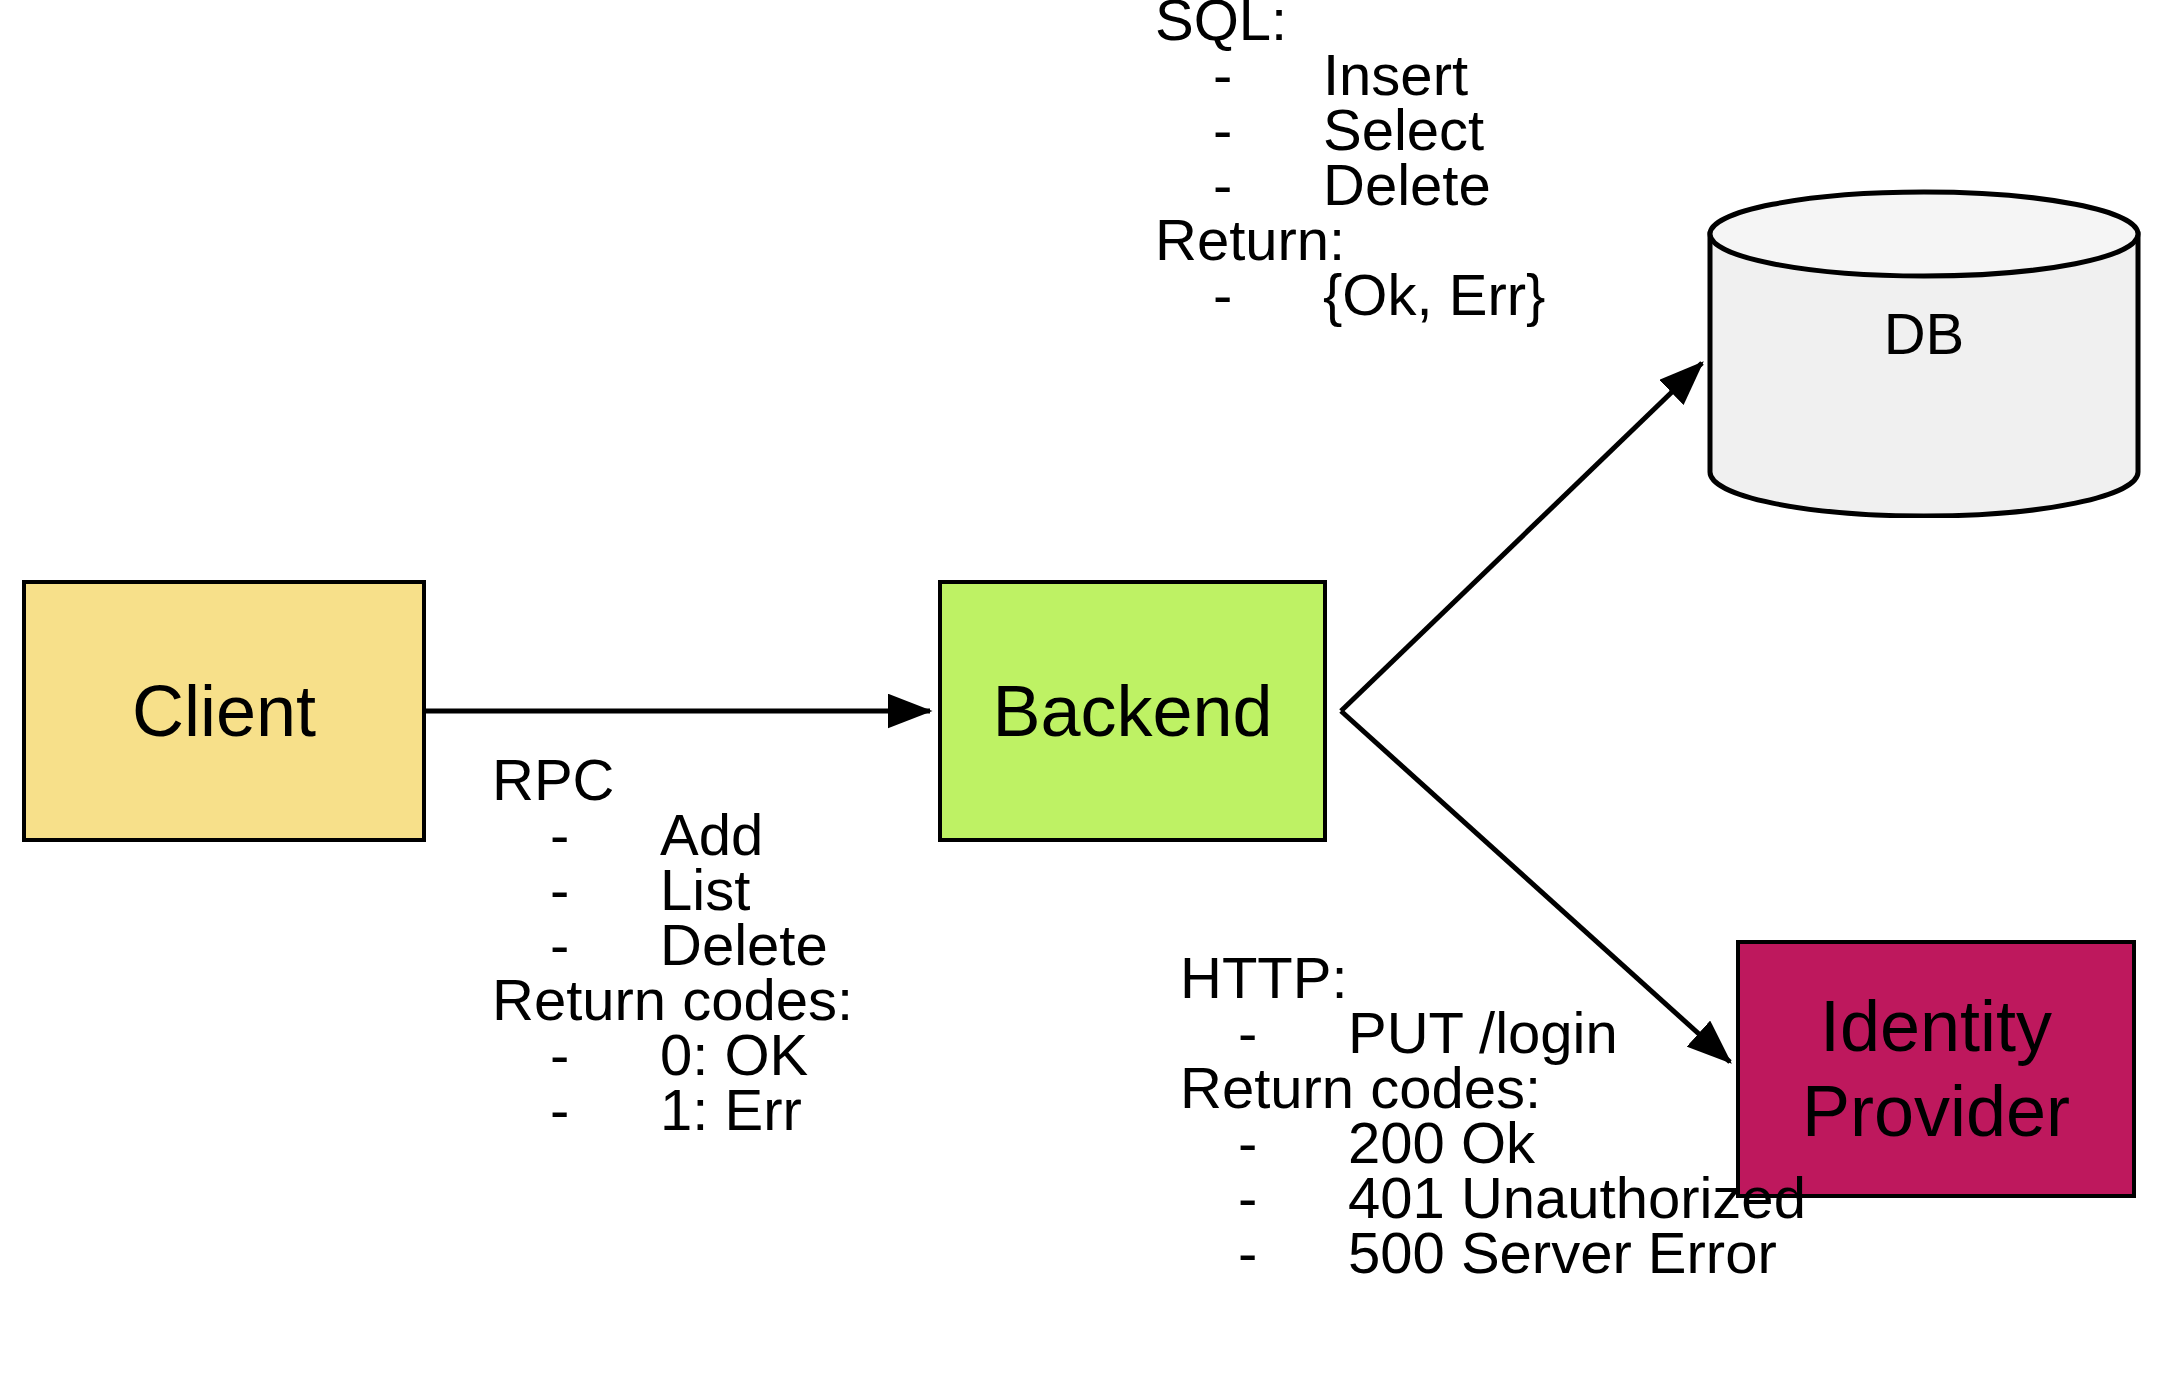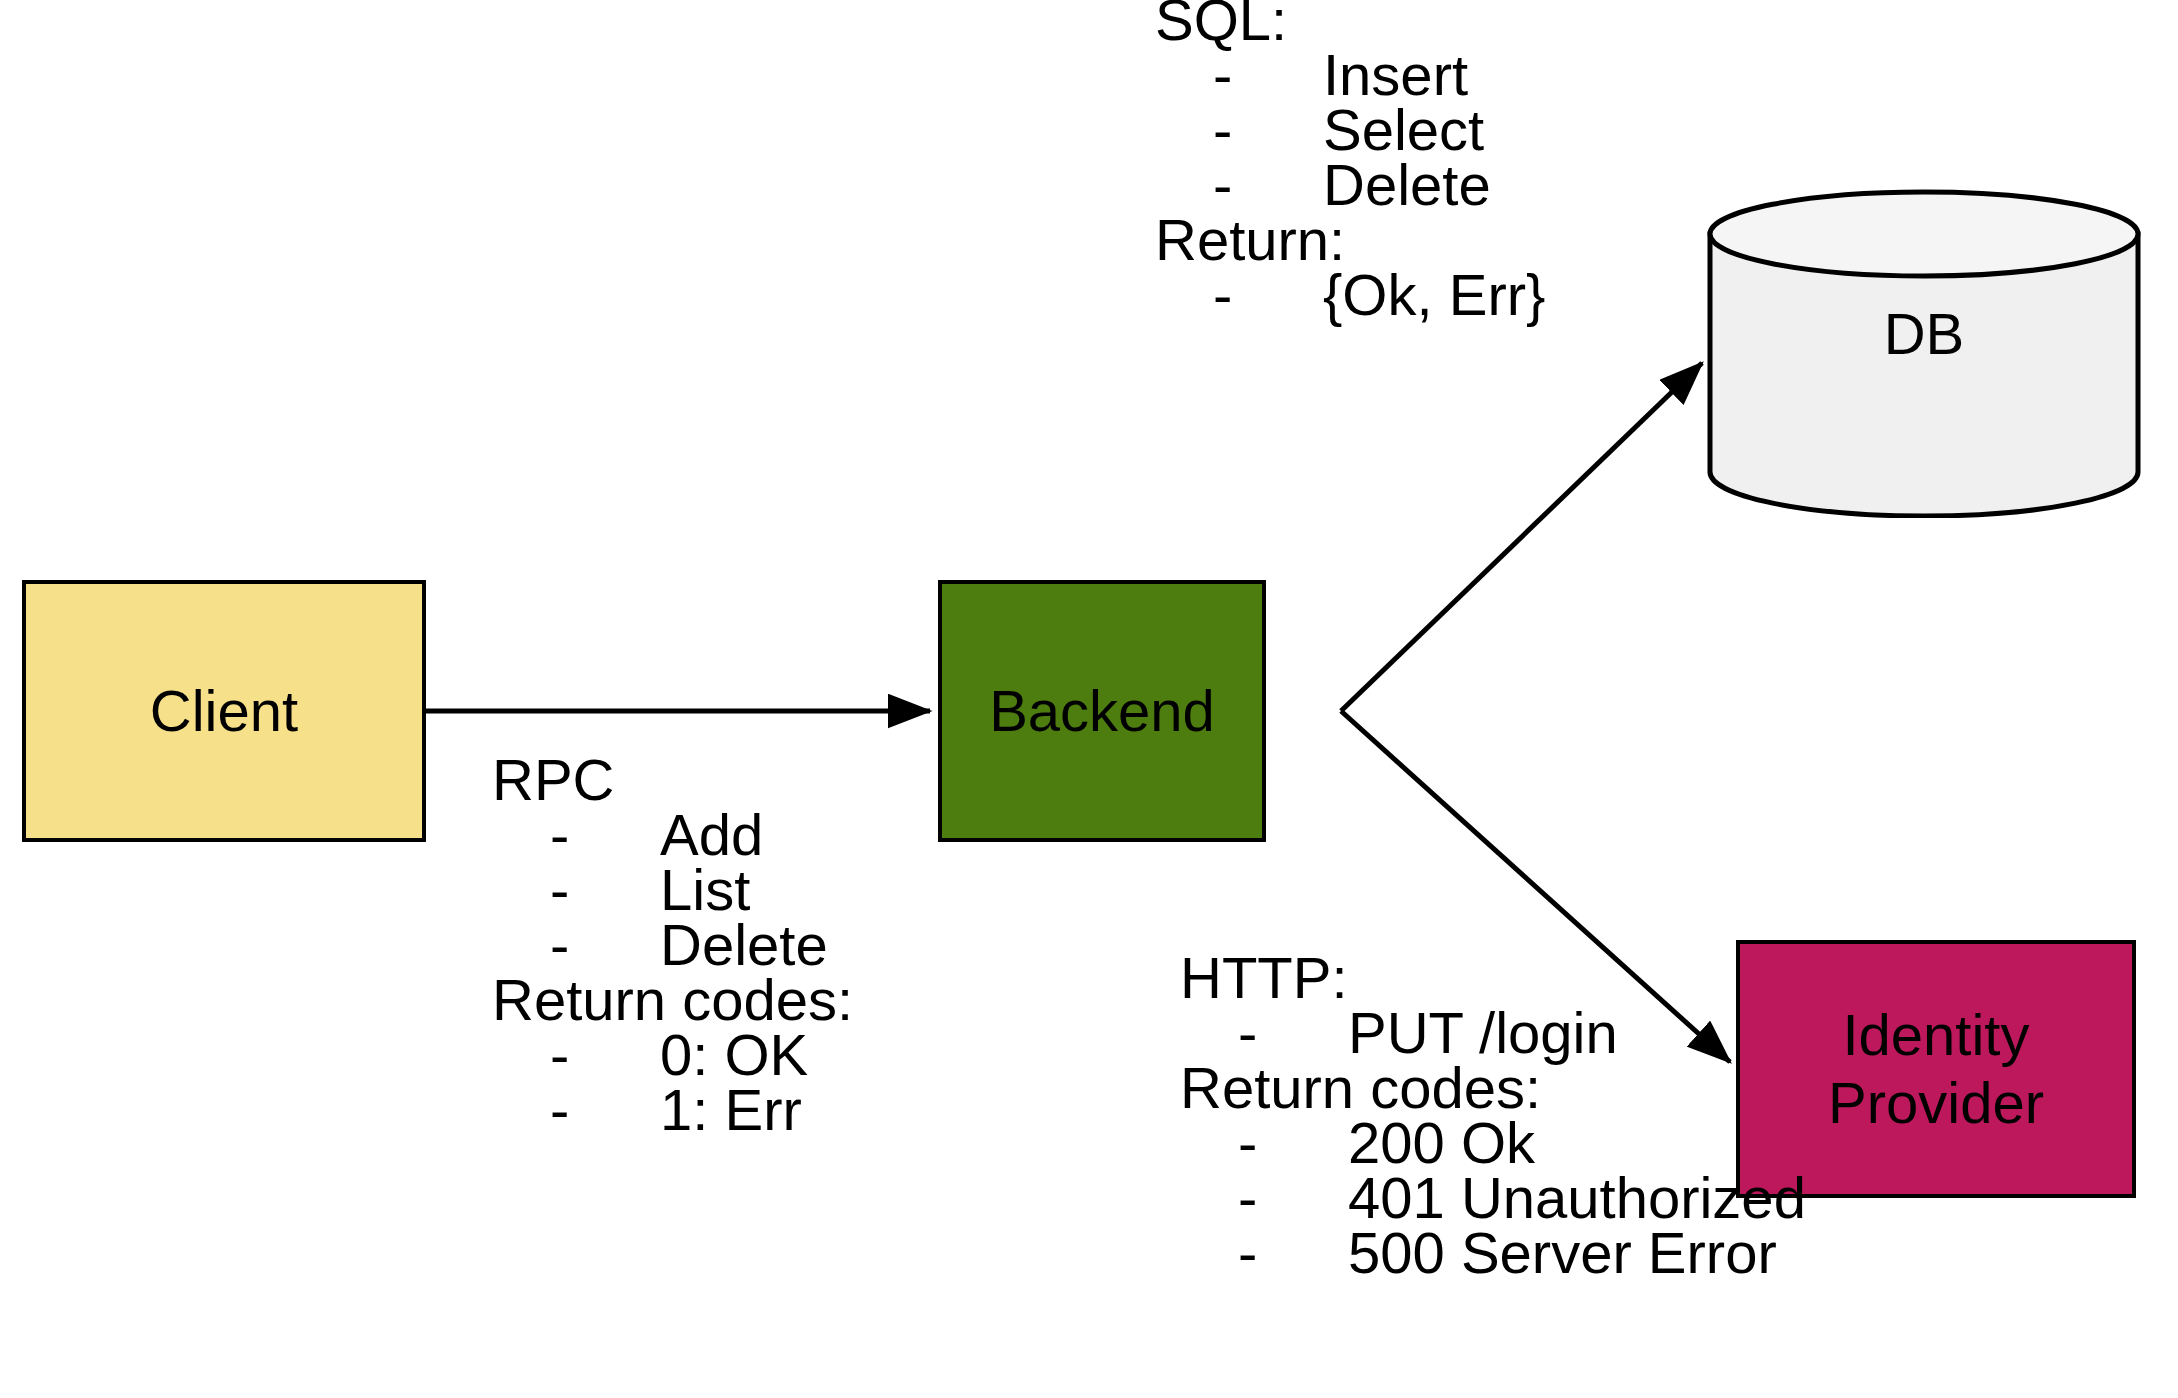--- a/index.html
+++ b/index.html
@@ -18,37 +18,37 @@
     overflow: hidden;
   }
   .node-box {
     position: absolute;
     box-sizing: border-box;
     border: 4px solid #000000;
     display: flex;
     align-items: center;
     justify-content: center;
     text-align: center;
-    font-size: 58px;
+    font-size: 72px;
     color: #000000;
     line-height: 1.18;
   }
   #client-node {
     left: 22px;
     top: 580px;
     width: 404px;
     height: 262px;
     background: #F7E08A;
   }
   #backend-node {
     left: 938px;
     top: 580px;
-    width: 328px;
+    width: 389px;
     height: 262px;
-    background: #4d7c0f;
+    background: #bef264;
   }
   #idp-node {
     left: 1736px;
     top: 940px;
     width: 400px;
     height: 258px;
     background: #be185d;
   }
   #db-node {
     position: absolute;

